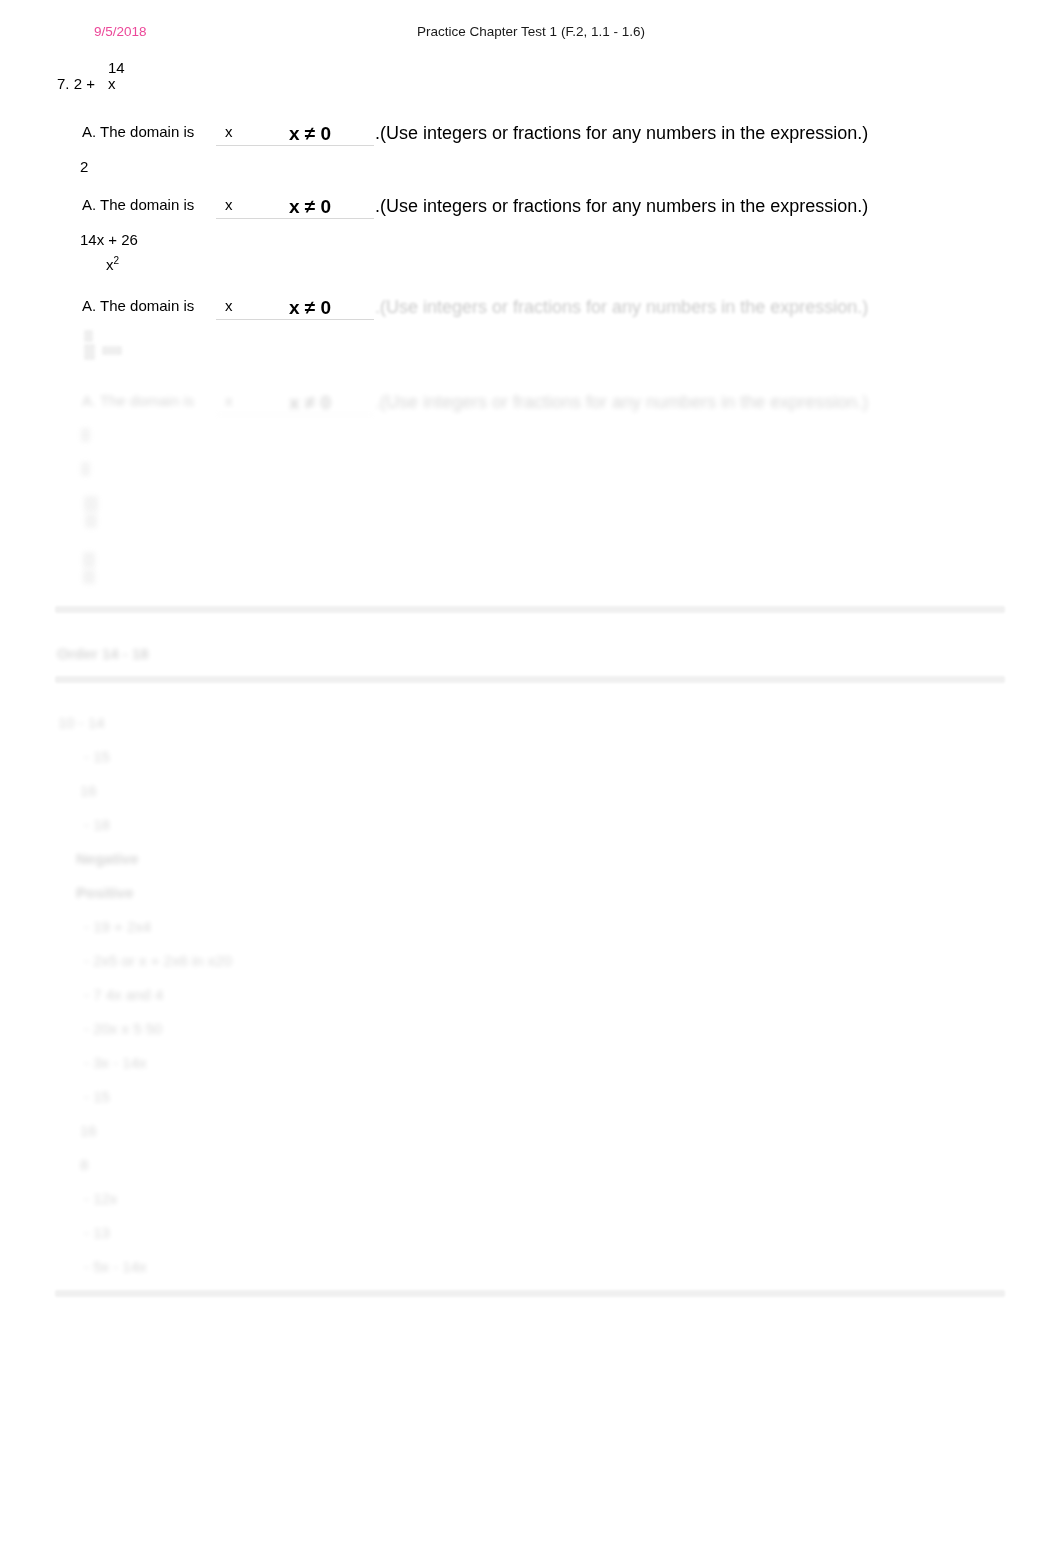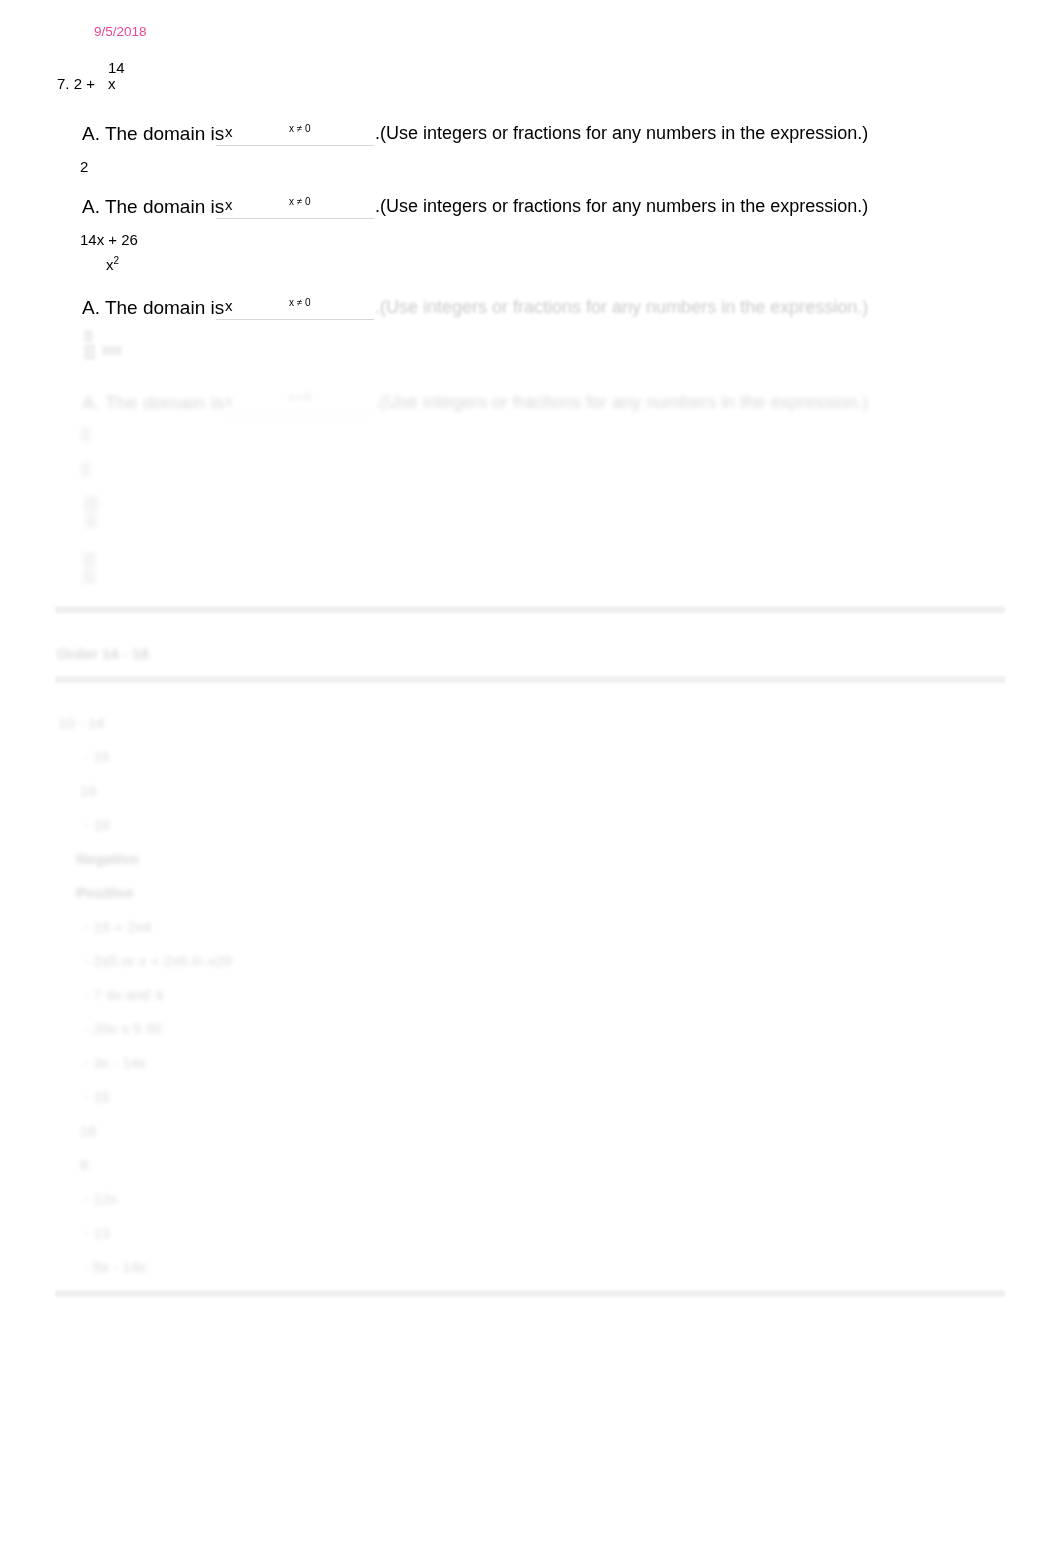--- a/index.html
+++ b/index.html
@@ -50,32 +50,32 @@
   .frac {
     position: absolute;
     display: inline-block;
     text-align: left;
     line-height: 1.05;
   }
   .frac .num { font-size: 15px; }
   .frac .den { font-size: 15px; }
   .ans-label {
     position: absolute;
-    font-size: 19px;
+    font-size: 15px;
     white-space: nowrap;
     text-align: right;
   }
   .ans-x {
     position: absolute;
     font-size: 15px;
   }
   .ans-cond {
     position: absolute;
-    font-size: 10px;
-    font-weight: normal;
+    font-size: 19px;
+    font-weight: bold;
     white-space: nowrap;
   }
   .ans-box {
     position: absolute;
     border-bottom: 1px solid #d8d8d8;
     height: 22px;
   }
   .ans-tail {
     position: absolute;
     font-size: 18px;
@@ -105,20 +105,21 @@
   }
 
   .sub { font-size: 10px; vertical-align: super; }
 </style>
 </head>
 <body>
 
 <div class="page">
 
   <div class="hdr-date">9/5/2018</div>
+  <div class="hdr-title">Practice Chapter Test 1 (F.2, 1.1 - 1.6)</div>
 
   <div class="prob-num">
     <span>7.</span>
     <span>2 +</span>
   </div>
   <div class="frac" style="left:108px; top:60px; width:24px;">
     <div class="num">14</div>
     <div class="den">x</div>
   </div>
 

